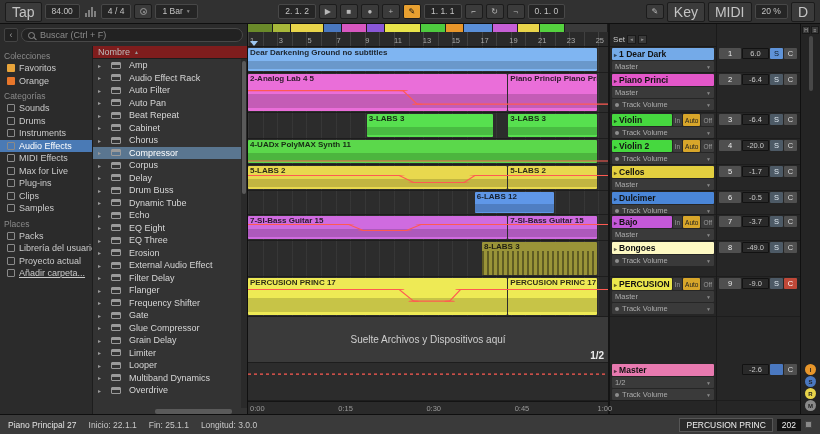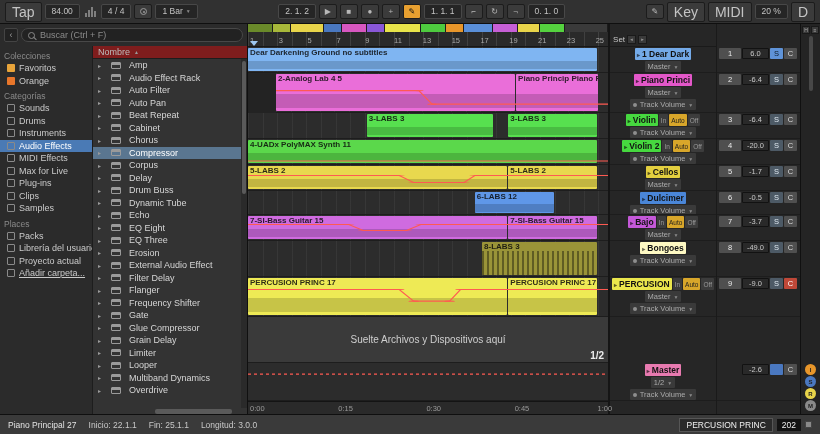--- a/index.html
+++ b/index.html
@@ -76,21 +76,21 @@
   .drop { flex:1; position:relative; background:#3a3a3a; border-bottom:1px solid #1d1d1d; display:flex; align-items:center; justify-content:center; }
   .drop-text { color:#cfcfcf; font-size:10px; }
   .fraction { position:absolute; right:4px; bottom:1px; color:#ececec; font-size:10px; font-weight:bold; }
   .masterlane { background:#2c2c2c; }
   .timeruler { flex:0 0 13px; position:relative; background:#2a2a2a; border-top:1px solid #141414; }
   .tlabel { position:absolute; top:2px; color:#9a9a9a; font-size:7.5px; padding-left:2px; }
 
   .setrow { flex:0 0 15px; display:flex; align-items:center; gap:2px; padding:0 3px; border-bottom:1px solid #1a1a1a; color:#c8c8c8; font-size:8px; }
   .set-box { width:9px; height:9px; background:#3a3a3a; border:1px solid #1a1a1a; color:#999; font-size:5px; display:flex; align-items:center; justify-content:center; }
 
-  .thead { border-bottom:1px solid #1d1d1d; display:flex; flex-direction:column; gap:1px; padding:1px 2px 0 2px; overflow:hidden;align-items:center; }
+  .thead { border-bottom:1px solid #1d1d1d; display:flex; flex-direction:column; gap:1px; padding:1px 2px 0 2px; overflow:hidden; }
   .trow { display:flex; gap:1px; height:12px; flex:0 0 12px; }
   .tname { flex:1; display:flex; align-items:center; gap:2px; padding:0 2px; font-weight:bold; color:#121212; font-size:8.5px; border-radius:1px; overflow:hidden; white-space:nowrap; }
   .tarrow { font-size:6px; color:rgba(0,0,0,0.6); }
   .iobtn { font-size:6.5px; padding:0 2px; display:flex; align-items:center; background:#3c3c3c; color:#9a9a9a; border-radius:1px; }
   .iobtn.auto { background:#d8a62a; color:#1e1e1e; }
   .route { height:11px; flex:0 0 11px; background:#3a3a3a; border-radius:1px; display:flex; align-items:center; gap:3px; padding:0 3px; color:#ababab; font-size:7.5px; white-space:nowrap; overflow:hidden; }
   .route .dot { width:4px; height:4px; background:#8e8e8e; border-radius:50%; flex:0 0 auto; }
   .route .dd { margin-left:auto; }
 
   .tmix { border-bottom:1px solid #1d1d1d; padding:1px 1px 0 2px; overflow:hidden; }
@@ -420,21 +420,21 @@
             <span class="barnum" style="left: 80%;">21</span>
             <span class="barnum" style="left: 88%;">23</span>
             <span class="barnum" style="left: 96%;">25</span>
             <span class="startmark"></span>
           </div>
           <div class="lane" style="flex: 0 0 26px;">
             <div class="clip audio" style="left: 0%; width: 97%; background: rgb(127, 181, 242);">
               <span class="clip-label">Dear Darkening Ground no subtitles</span>
             </div>
           </div>
-          <div class="lane" style="flex: 0 0 40px; margin-left: 28px;">
+          <div class="lane" style="flex: 0 0 40px;">
             <div class="clip audio" style="left: 0%; width: 72%; background: rgb(234, 110, 217);">
               <span class="clip-label">2-Analog Lab 4 5</span>
             </div>
             <div class="clip audio" style="left: 72.3%; width: 24.7%; background: rgb(234, 110, 217);">
               <span class="clip-label">Piano Princip Piano Princip Piano Pr</span>
             </div>
             <svg class="autosvg" viewBox="0 0 100 100" preserveAspectRatio="none">
               <polyline points="0,45 43,45 47,80 100,80" fill="none" stroke="#ff5a52" stroke-width="1.2" vector-effect="non-scaling-stroke"></polyline>
               <circle cx="43" cy="45" r="1.5" fill="#ff5a52"></circle>
               <circle cx="47" cy="80" r="1.5" fill="#ff5a52"></circle>

